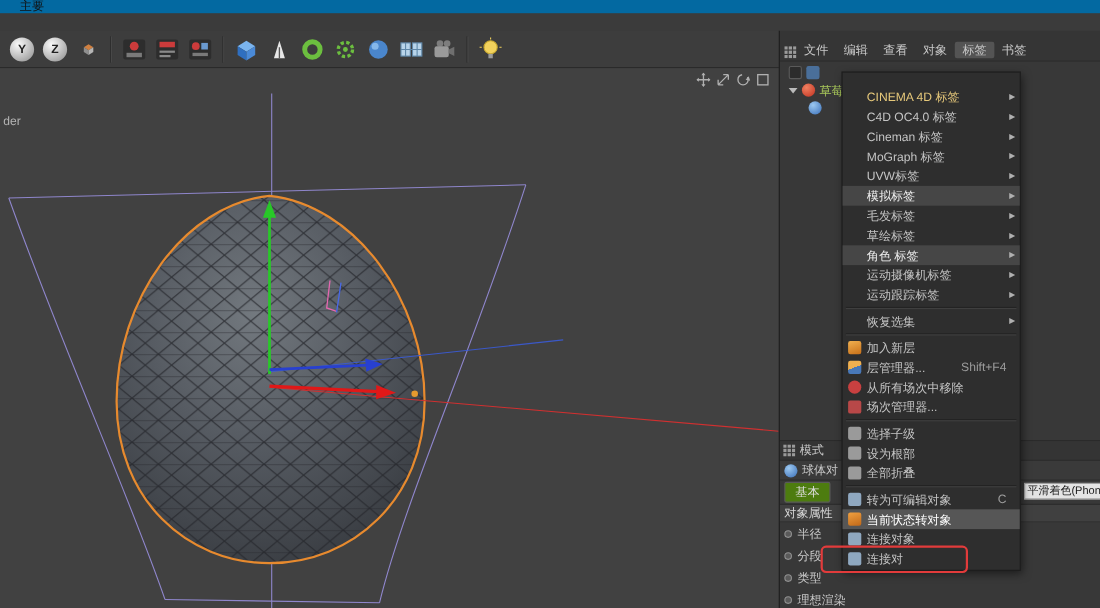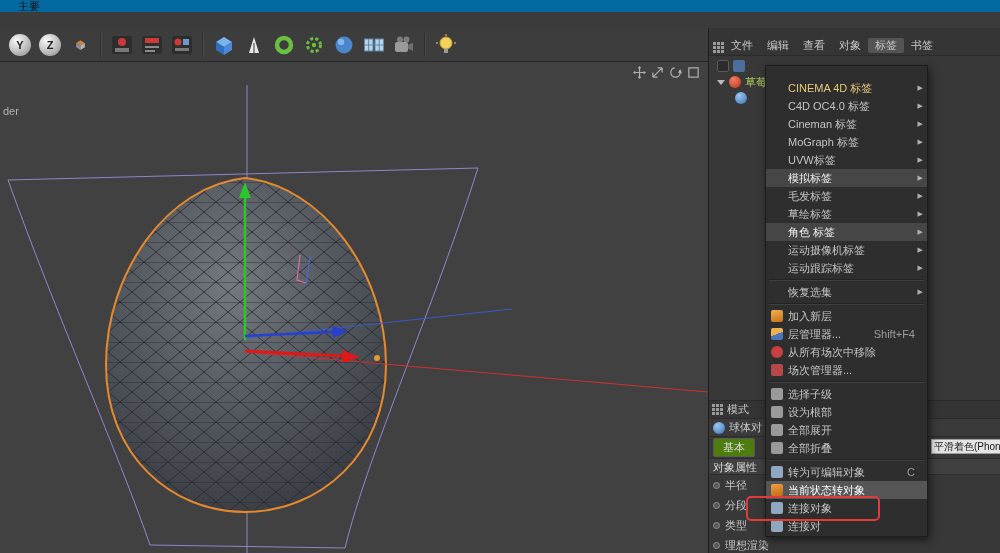--- a/index.html
+++ b/index.html
@@ -419,24 +419,20 @@
     <div class="cm-item">
       <span class="cm-ic ic-hier"></span>
       <span class="cm-label">选择子级</span>
     </div>
     <div class="cm-item">
       <span class="cm-ic ic-hier"></span>
       <span class="cm-label">设为根部</span>
     </div>
     <div class="cm-item">
       <span class="cm-ic ic-hier"></span>
-      <span class="cm-label">全部展开</span>
-    </div>
-    <div class="cm-item">
-      <span class="cm-ic ic-hier"></span>
       <span class="cm-label">全部折叠</span>
     </div>
     <div class="cm-sep"></div>
     <div class="cm-item">
       <span class="cm-ic ic-steel"></span>
       <span class="cm-label">转为可编辑对象</span>
       <span class="cm-shortcut">C</span>
     </div>
     <div class="cm-item sel">
       <span class="cm-ic ic-csto"></span>

